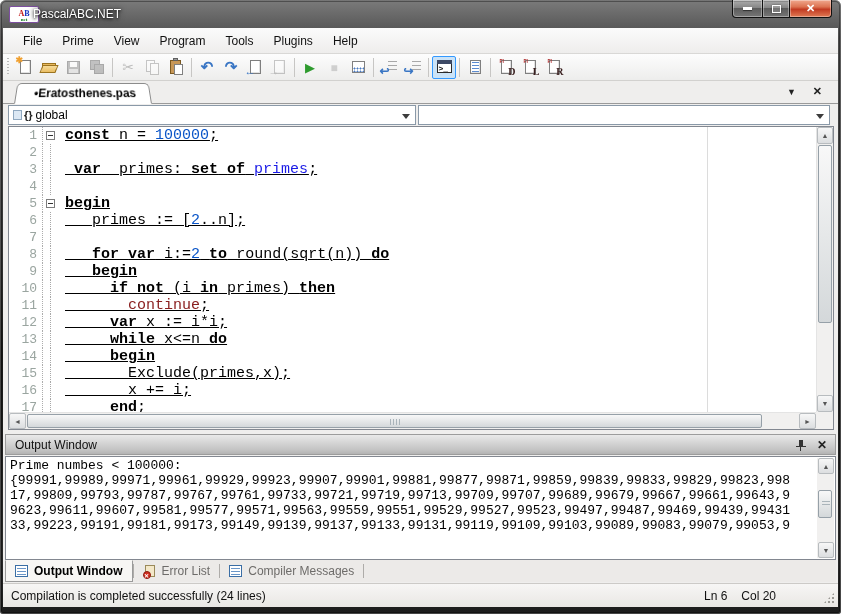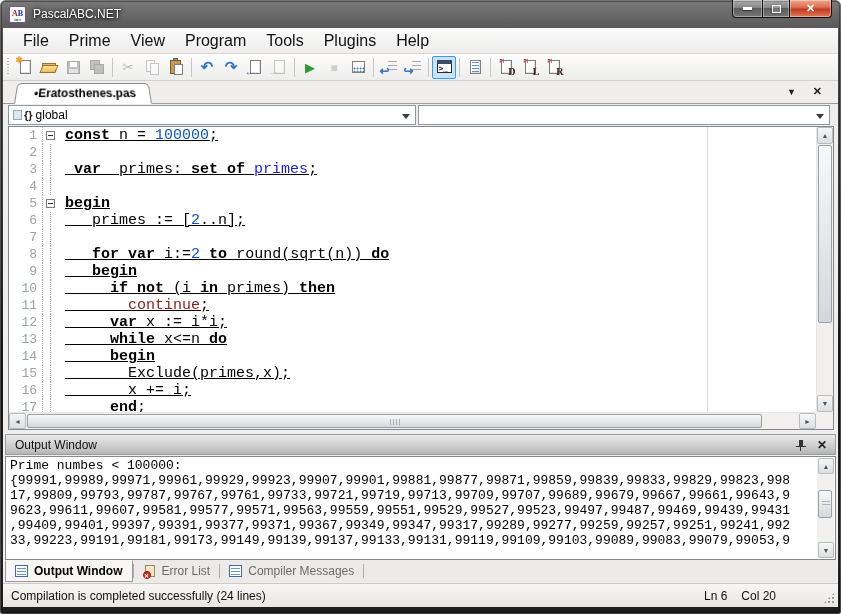--- a/index.html
+++ b/index.html
@@ -5,21 +5,21 @@
   html,body{margin:0;padding:0;background:#fff;}
   body{width:841px;height:614px;position:relative;overflow:hidden;
        font-family:"Liberation Sans",sans-serif;-webkit-font-smoothing:antialiased;}
   *{box-sizing:border-box;}
 
   
   .win{position:absolute;inset:0;border-radius:6px 6px 3px 3px;
        background:linear-gradient(#7b7b7b,#4e4e4e 6%,#343434 40%,#181818 58%,#2a2a2a 90%,#1c1c1c);
        box-shadow:inset 0 0 0 1px rgba(255,255,255,.22), inset 0 0 0 2px rgba(0,0,0,.35);}
   .titlebar{position:absolute;left:0;top:0;right:0;height:28px;}
-  .appicon{position:absolute;left:9px;top:6px;width:17px;height:17px;background:#fff;
+  .appicon{position:absolute;left:9px;top:6px;width:30px;height:17px;background:#fff;
            border:1px solid #7d4fa0;border-radius:2px;text-align:center;line-height:8px;overflow:hidden;}
   .appicon .l1{font:bold 8px "Liberation Serif",serif;letter-spacing:0;}
   .appicon .l1 .a{color:#c01818;} .appicon .l1 .b{color:#1030c0;}
   .appicon .l2{font:bold 5px "Liberation Serif",serif;color:#0a7a1a;display:block;margin-top:-1px;}
   .wtitle{position:absolute;left:33px;top:7px;font-size:12px;color:#fff;text-shadow:0 1px 3px #000,0 0 6px rgba(0,0,0,.7);}
   .winbtns{position:absolute;right:9px;top:0;display:flex;}
   .wbtn{height:18px;border:1px solid #101010;border-top:none;color:#fff;display:flex;align-items:center;justify-content:center;
         background:linear-gradient(rgba(255,255,255,.38),rgba(255,255,255,.14) 45%,rgba(0,0,0,.18) 50%,rgba(255,255,255,.10));
         box-shadow:inset 0 0 0 1px rgba(255,255,255,.35);font-size:10px;}
   .wbtn.minb{width:31px;border-radius:0 0 0 4px;}
@@ -27,21 +27,21 @@
   .wbtn.closeb{width:43px;margin-left:-1px;border-radius:0 0 4px 0;font-weight:bold;font-size:11px;
         background:linear-gradient(#f0a88e,#dd7352 40%,var(--close_red) 55%,#e07a54);}
   .minglyph{width:9px;height:3px;background:#fff;box-shadow:0 1px 1px #00000088;}
   .maxglyph{width:9px;height:8px;border:1px solid #fff;box-shadow:0 0 2px #00000088;background:rgba(255,255,255,.15);}
 
   
   .client{position:absolute;left:3px;right:3px;top:28px;bottom:7px;background:#efeeed;overflow:hidden;}
 
   .menubar{position:absolute;left:0;right:0;top:0;height:26px;display:flex;align-items:stretch;padding-left:10px;
            background:linear-gradient(#fbfbfb,#eeedec);border-bottom:1px solid #d9d8d6;}
-  .mitem{font-size:16px;padding:0 10px;display:flex;align-items:center;color:#111;}
+  .mitem{font-size:12px;padding:0 10px;display:flex;align-items:center;color:#111;}
 
   .toolbar{position:absolute;left:0;right:0;top:26px;height:27px;display:flex;align-items:center;padding-left:3px;
            background:linear-gradient(#fdfdfd,#ededec);border-bottom:1px solid #d2d1cf;}
   .tgrip{width:4px;height:18px;margin:0 4px 0 1px;
          background:repeating-linear-gradient(#b9b9b9 0 1px,transparent 1px 3px);width:2px;}
   .tbtn{width:24px;height:23px;display:flex;align-items:center;justify-content:center;position:relative;border:1px solid transparent;}
   .tbtn.disabled{filter:grayscale(1) opacity(.42);}
   .tbtn.selected{background:#cbe3f7;border:1px solid var(--accent);border-radius:2px;}
   .tsep{width:1px;height:19px;background:#c7c6c4;margin:0 3px;}
 
@@ -505,21 +505,20 @@
           <span class="stem"></span>
         </span>
       <span class="outclose">✕</span>
     </div>
     <div class="outbody">
       <div class="outlines" id="outlines">
           <div class="oline">Prime numbes &lt; 100000:</div>
           <div class="oline">{99991,99989,99971,99961,99929,99923,99907,99901,99881,99877,99871,99859,99839,99833,99829,99823,998</div>
           <div class="oline">17,99809,99793,99787,99767,99761,99733,99721,99719,99713,99709,99707,99689,99679,99667,99661,99643,9</div>
           <div class="oline">9623,99611,99607,99581,99577,99571,99563,99559,99551,99529,99527,99523,99497,99487,99469,99439,99431</div>
-          <div class="oline">,99409,99401,99397,99391,99377,99371,99367,99349,99347,99317,99289,99277,99259,99257,99251,99241,992</div>
           <div class="oline">33,99223,99191,99181,99173,99149,99139,99137,99133,99131,99119,99109,99103,99089,99083,99079,99053,9</div>
         </div>
       <div class="ovs">
         <div class="sbtn aU">▲</div>
         <div class="sthumb th"></div>
         <div class="sbtn aD">▼</div>
       </div>
     </div>
 
     <div class="btabs" id="btabs">

